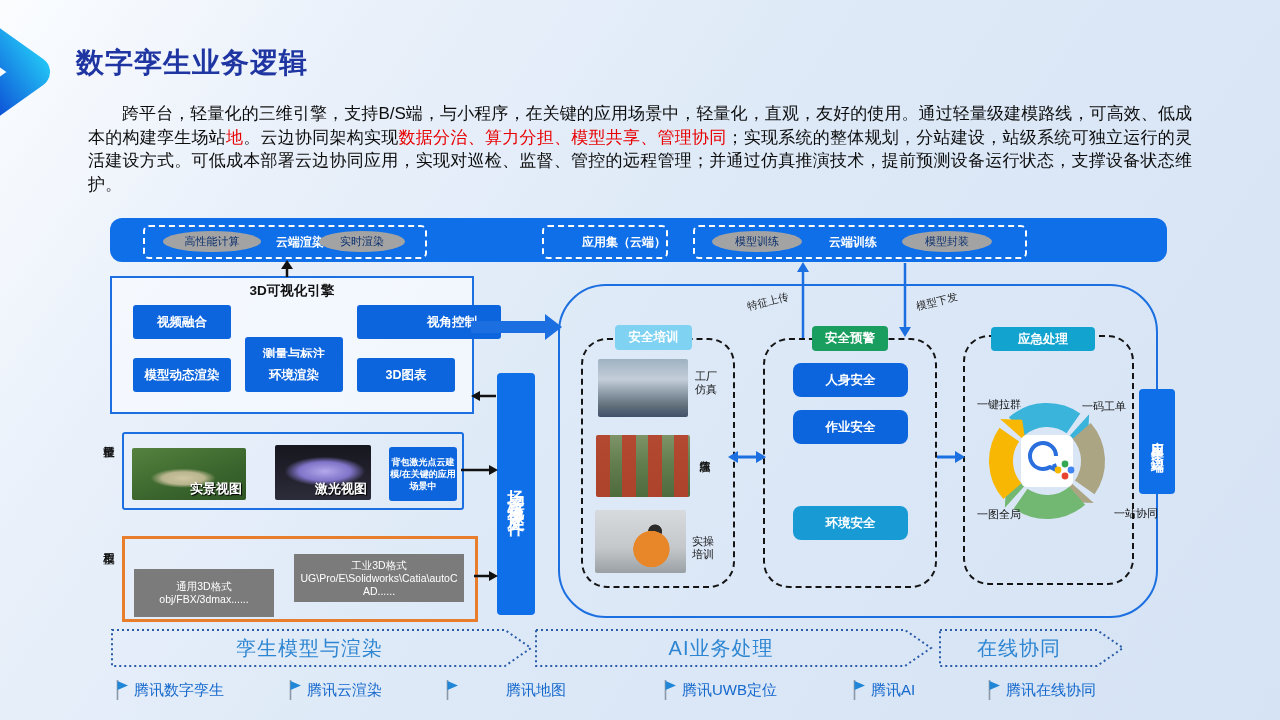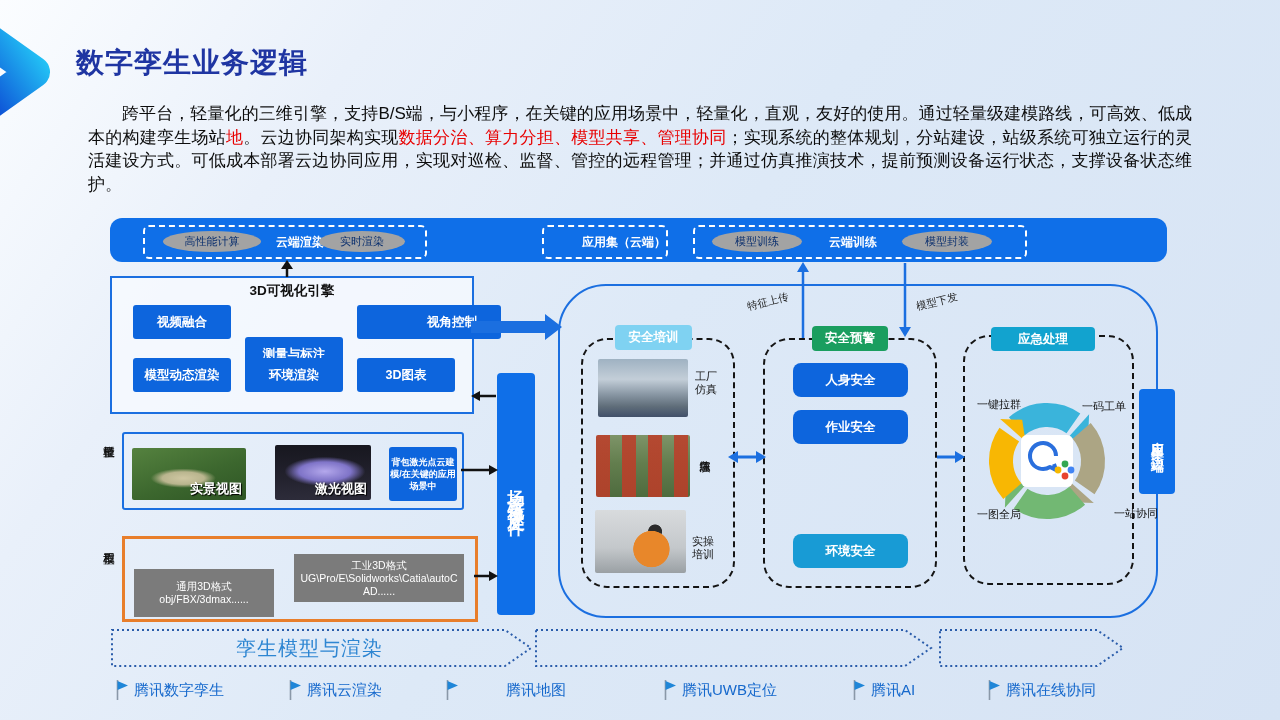--- a/index.html
+++ b/index.html
@@ -138,21 +138,21 @@
   <div class="abs" style="left:695px;top:370px;width:24px;font-size:11px;line-height:13px;color:#111;">工厂仿真</div>
   <div class="shot img-drill abs" style="left:596px;top:435px;width:94px;height:62px;"></div>
   <div class="abs vlabel" style="left:697px;top:452px;font-size:11px;">应急演练</div>
   <div class="shot img-vr abs" style="left:595px;top:510px;width:91px;height:63px;"></div>
   <div class="abs" style="left:692px;top:535px;width:24px;font-size:11px;line-height:13px;color:#111;">实操培训</div>
 
   <div class="col" style="left:763px;top:338px;width:170px;height:246px;"></div>
   <div class="colhead" style="left:812px;top:326px;width:76px;height:25px;background:#1a9e5f;">安全预警</div>
   <div class="btn" style="left:793px;top:363px;width:115px;height:34px;border-radius:8px;">人身安全</div>
   <div class="btn" style="left:793px;top:410px;width:115px;height:34px;border-radius:8px;">作业安全</div>
-  <div class="btn teal" style="left:793px;top:534px;width:115px;height:34px;border-radius:8px;">环境安全</div>
+  <div class="btn teal" style="left:793px;top:506px;width:115px;height:34px;border-radius:8px;">环境安全</div>
 
   <div class="col" style="left:963px;top:335px;width:167px;height:246px;"></div>
   <div class="colhead" style="left:991px;top:327px;width:104px;height:24px;background:#12a3cf;">应急处理</div>
 
   <svg class="abs" style="left:972px;top:386px;" width="150" height="150" viewBox="0 0 150 150">
     <path d="M 44.8 40.3 A 46 46 0 0 1 101.4 37.3" fill="none" stroke="#3ab4db" stroke-width="24"></path>
     <polygon points="117.1,28.2 94.4,53.5 116.2,50.2" fill="#3ab4db"></polygon>
     <path d="M 109.7 44.8 A 46 46 0 0 1 112.7 101.4" fill="none" stroke="#aca584" stroke-width="24"></path>
     <polygon points="121.8,117.1 96.5,94.4 99.8,116.2" fill="#aca584"></polygon>
     <path d="M 105.2 109.7 A 46 46 0 0 1 48.6 112.7" fill="none" stroke="#72b873" stroke-width="24"></path>
@@ -197,20 +197,22 @@
     <line x1="937" y1="457" x2="955" y2="457" stroke="#1b6fe0" stroke-width="3"></line>
     <polygon points="955,451 955,463 965,457" fill="#1b6fe0"></polygon>
   </svg>
 
   <svg class="abs" style="left:0;top:624px;" width="1280" height="50" viewBox="0 0 1280 50">
     <polygon points="112,6 505,6 531,24 505,42 112,42" fill="none" stroke="#2a5caa" stroke-width="2" stroke-dasharray="2 3"></polygon>
     <polygon points="536,6 905,6 931,24 905,42 536,42" fill="none" stroke="#2a5caa" stroke-width="2" stroke-dasharray="2 3"></polygon>
     <polygon points="940,6 1097,6 1123,24 1097,42 940,42" fill="none" stroke="#2a5caa" stroke-width="2" stroke-dasharray="2 3"></polygon>
   </svg>
   <div class="stage-txt" style="left:112px;width:395px;">孪生模型与渲染</div>
+  <div class="stage-txt" style="left:536px;width:370px;">AI业务处理</div>
+  <div class="stage-txt" style="left:940px;width:158px;">在线协同</div>
 
   <div class="prod" style="left:115px;">
     <svg width="14" height="22" viewBox="0 0 14 22">
         <line x1="2.5" y1="1" x2="2.5" y2="21" stroke="#8a98a8" stroke-width="1.6"></line>
         <path d="M2.5,2 L13,6.5 L2.5,11 Z" fill="#1f86d8"></path>
       </svg>
     <span>腾讯数字孪生</span>
   </div>
   <div class="prod" style="left:288px;">
     <svg width="14" height="22" viewBox="0 0 14 22">

